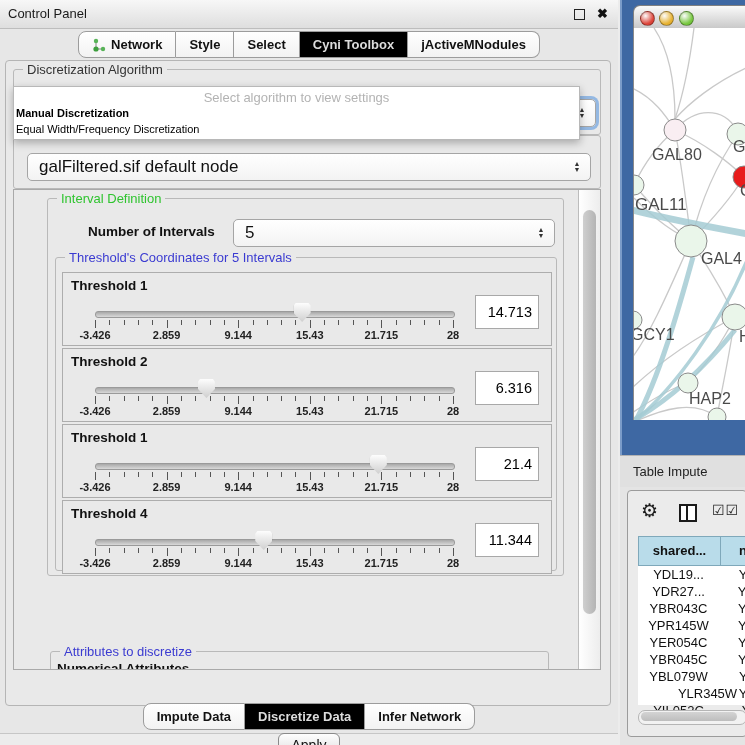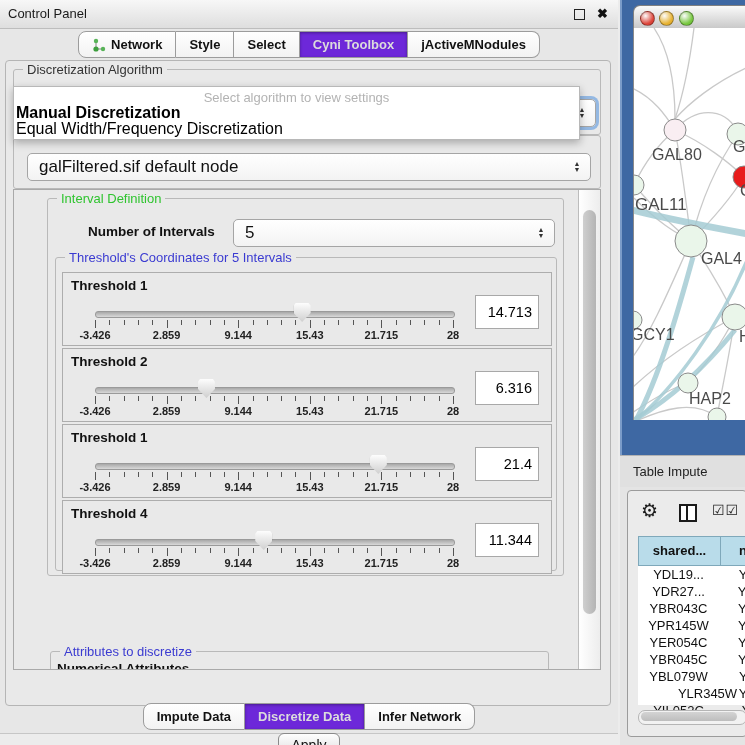--- a/index.html
+++ b/index.html
@@ -15,40 +15,40 @@
   .cp-close{position:absolute;right:10px;top:6px;font-size:13px;font-weight:bold;color:#111;}
   
   .tabrow{position:absolute;left:0;width:618px;display:flex;justify-content:center;}
   #top-tabs{top:31px;}
   #bottom-tabs{top:703px;}
   .tab{height:25px;line-height:25px;padding:0 13px;font-size:13px;font-weight:bold;color:#111;
        background:linear-gradient(#ffffff,#f2f2f2);border:1px solid #9c9c9c;border-left:none;
        display:flex;align-items:center;gap:5px;white-space:nowrap;}
   .tab:first-child{border-left:1px solid #9c9c9c;border-radius:8px 0 0 8px;}
   .tab:last-child{border-radius:0 8px 8px 0;}
-  .tab.sel{background:#6d28d9;color:#dcdcdc;box-shadow:inset 0 1px 3px rgba(0,0,0,.35);}
+  .tab.sel{background:#000000;color:#dcdcdc;box-shadow:inset 0 1px 3px rgba(0,0,0,.35);}
   
   #content-panel{position:absolute;left:5px;top:60px;width:604px;height:644px;background:#e9e9e9;
                  border:1px solid #b5b5b5;border-radius:4px;}
   .group{position:absolute;border:1px solid #b9b9b9;border-radius:3px;}
   .group-title{position:absolute;top:-8px;left:9px;background:#e9e9e9;padding:0 4px;font-size:13px;}
   .gt-plain{color:#333;}
   .gt-green{color:#2fc42f;}
   .gt-blue{color:#3b3bd1;}
   .combo{position:absolute;height:26px;background:linear-gradient(#ffffff,#f3f3f3);
          border:1px solid #a5a5a5;border-radius:5px;display:flex;align-items:center;}
   .combo-text{flex:1;padding-left:11px;font-size:17px;color:#111;white-space:nowrap;overflow:hidden;}
   .stepper{width:18px;display:flex;flex-direction:column;align-items:center;line-height:6px;
            font-size:7px;color:#333;margin-right:4px;}
   .combo.focused{box-shadow:0 0 0 3px rgba(92,152,221,.6);}
   
   #algo-popup{position:absolute;left:13px;top:86px;width:565px;height:52px;background:#fff;
               border:1px solid #b8b8b8;box-shadow:0 3px 8px rgba(0,0,0,.28);z-index:30;}
   #algo-popup .hint{margin-top:3px;text-align:center;color:#b3b3b3;font-size:13px;}
-  #algo-popup .opt{padding-left:2px;font-size:16px;line-height:16px;color:#000;}
+  #algo-popup .opt{padding-left:2px;font-size:11px;line-height:16px;color:#000;}
   #algo-popup .opt.bold{font-weight:bold;}
   
   #scroll-area{position:absolute;left:12px;top:188px;width:586px;height:479px;
                border:1px solid #a9a9a9;background:#e9e9e9;overflow:hidden;}
   .vscroll-track{position:absolute;background:linear-gradient(90deg,#ffffff,#ededed);
                  border-left:1px solid #bcbcbc;}
   .scroll-thumb{position:absolute;background:linear-gradient(90deg,#cfcfcf,#b4b4b4);border-radius:7px;}
   
   .th-panel{position:absolute;left:6px;width:488px;height:72px;border:1px solid #adadad;background:#e9e9e9;}
   .th-label{position:absolute;left:8px;top:5px;font-weight:bold;font-size:13.5px;color:#111;}

